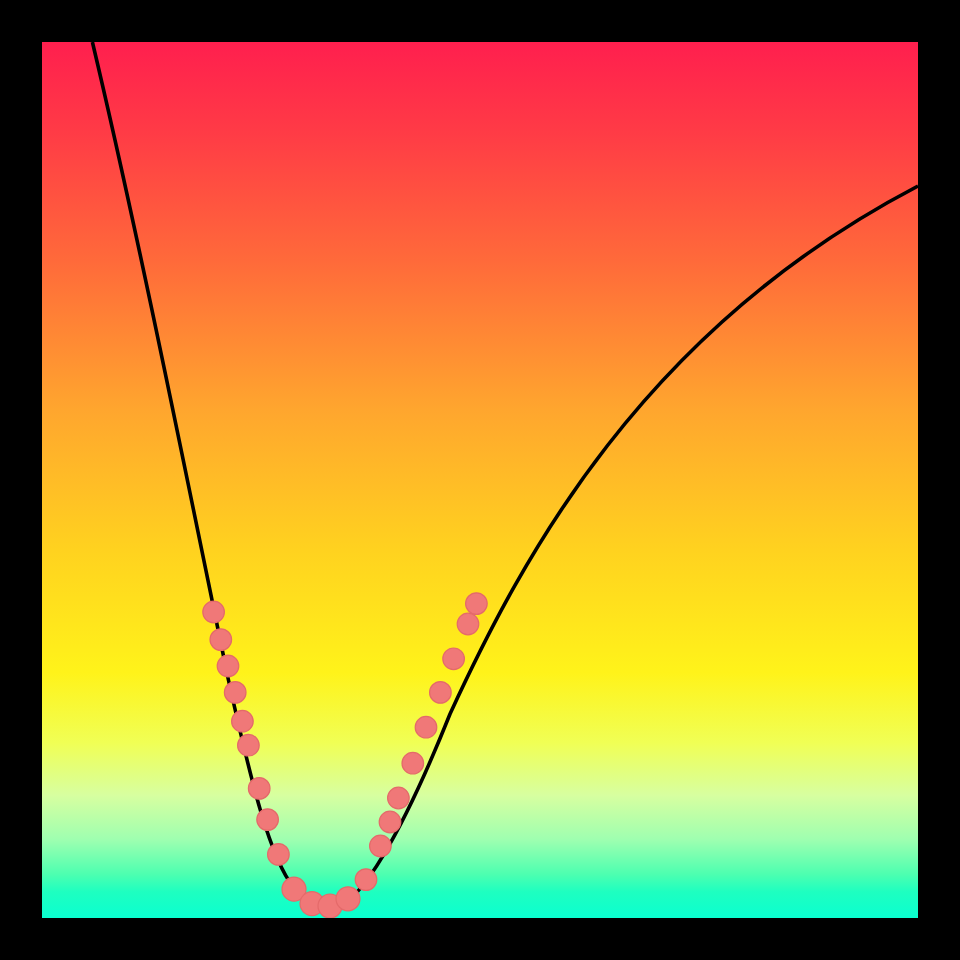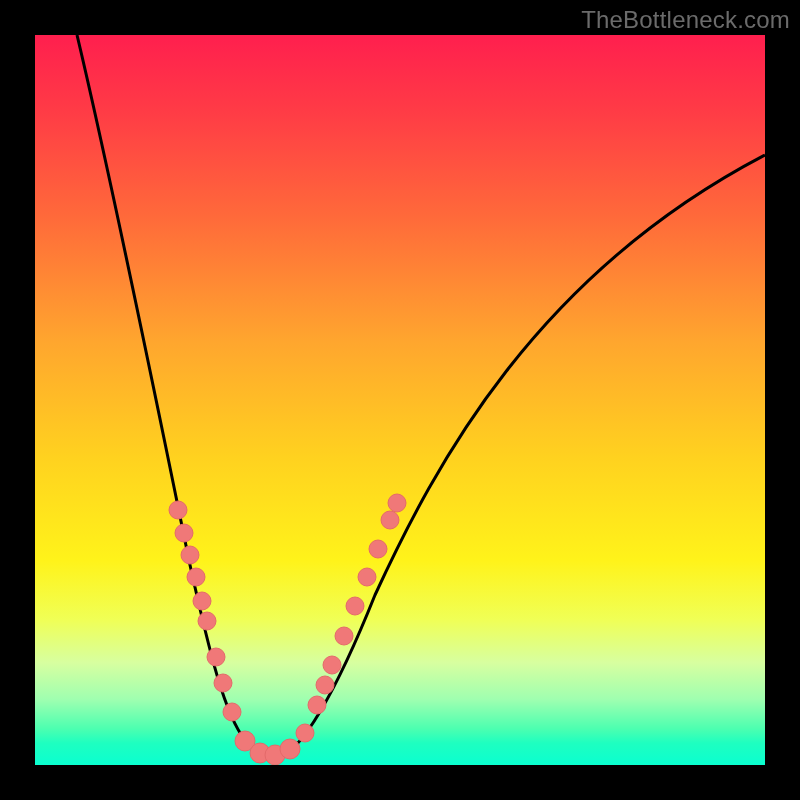--- a/index.html
+++ b/index.html
@@ -85,14 +85,13 @@
           <circle cx="297" cy="630" r="9" fill="#f07878" stroke="#e46a6a" stroke-width="1"></circle>
           <circle cx="309" cy="601" r="9" fill="#f07878" stroke="#e46a6a" stroke-width="1"></circle>
           <circle cx="320" cy="571" r="9" fill="#f07878" stroke="#e46a6a" stroke-width="1"></circle>
           <circle cx="332" cy="542" r="9" fill="#f07878" stroke="#e46a6a" stroke-width="1"></circle>
           <circle cx="343" cy="514" r="9" fill="#f07878" stroke="#e46a6a" stroke-width="1"></circle>
           <circle cx="355" cy="485" r="9" fill="#f07878" stroke="#e46a6a" stroke-width="1"></circle>
           <circle cx="362" cy="468" r="9" fill="#f07878" stroke="#e46a6a" stroke-width="1"></circle>
         </g>
     </svg>
   </div>
-  <div class="watermark">TheBottleneck.com</div>
 </div>
 
 </body></html>

